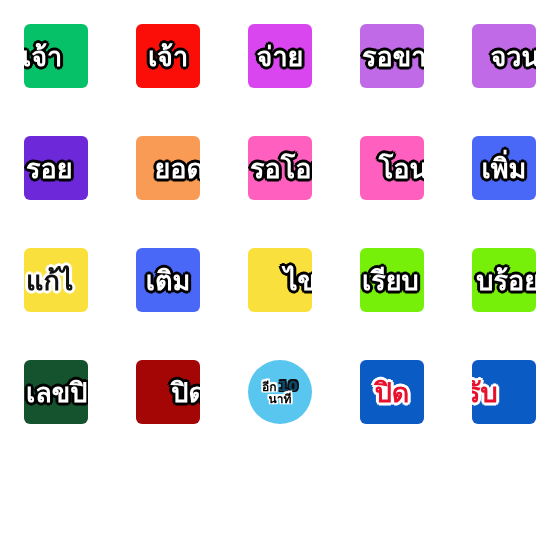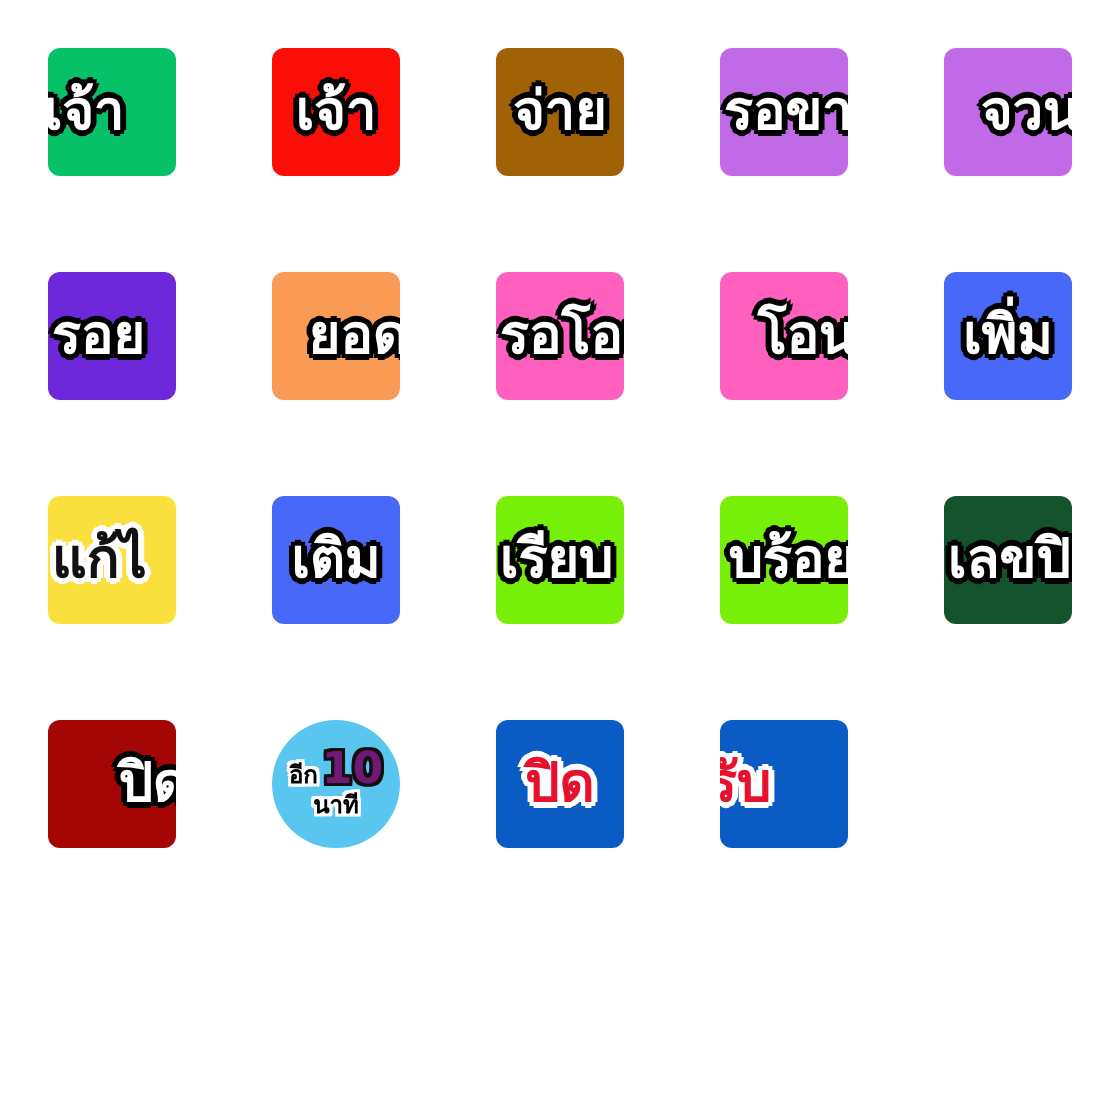--- a/index.html
+++ b/index.html
@@ -118,22 +118,22 @@
     font-size: 12px;
     color: #000000;
     text-shadow:
       -1.5px -1.5px 0 #fff, 0 -1.5px 0 #fff, 1.5px -1.5px 0 #fff,
       -1.5px 0 0 #fff, 1.5px 0 0 #fff,
       -1.5px 1.5px 0 #fff, 0 1.5px 0 #fff, 1.5px 1.5px 0 #fff;
   }
   .badge-num {
     font-family: "DejaVu Sans", "Liberation Sans", sans-serif;
     font-weight: bold;
-    font-size: 22px;
-    color: #701a75;
+    font-size: 14px;
+    color: #0c4a6e;
     margin-left: 2px;
     text-shadow:
       -1.5px -1.5px 0 #111, 0 -1.5px 0 #111, 1.5px -1.5px 0 #111,
       -1.5px 0 0 #111, 1.5px 0 0 #111,
       -1.5px 1.5px 0 #111, 0 1.5px 0 #111, 1.5px 1.5px 0 #111;
   }
 </style>
 </head>
 <body>
 
@@ -142,21 +142,21 @@
       <div class="tile" style="background: rgb(6, 193, 103);">
         <span class="tile-text ink-white" style="left: -2px;">เจ้า</span>
       </div>
     </div>
     <div class="cell">
       <div class="tile" style="background: rgb(251, 13, 8);">
         <span class="tile-text ink-white" style="left: 50%; transform: translate(-50%, -50%);">เจ้า</span>
       </div>
     </div>
     <div class="cell">
-      <div class="tile" style="background: #a16207;">
+      <div class="tile" style="background: #d946ef;">
         <span class="tile-text ink-white" style="left: 50%; transform: translate(-50%, -50%);">จ่าย</span>
       </div>
     </div>
     <div class="cell">
       <div class="tile" style="background: rgb(192, 106, 232);">
         <span class="tile-text ink-white" style="left: 2px;">รอขาย</span>
       </div>
     </div>
     <div class="cell">
       <div class="tile" style="background: rgb(192, 106, 232);">
@@ -189,20 +189,25 @@
       </div>
     </div>
     <div class="cell">
       <div class="tile" style="background: rgb(250, 224, 60);">
         <span class="tile-text ink-black" style="left: 2px;">แก้ไ</span>
       </div>
     </div>
     <div class="cell">
       <div class="tile" style="background: rgb(74, 104, 247);">
         <span class="tile-text ink-white" style="left: 50%; transform: translate(-50%, -50%);">เติม</span>
+      </div>
+    </div>
+    <div class="cell">
+      <div class="tile" style="background: rgb(250, 224, 60);">
+        <span class="tile-text ink-white" style="right: -4px;">ไข</span>
       </div>
     </div>
     <div class="cell">
       <div class="tile" style="background: rgb(118, 240, 8);">
         <span class="tile-text ink-white" style="left: 2px;">เรียบ</span>
       </div>
     </div>
     <div class="cell">
       <div class="tile" style="background: rgb(118, 240, 8);">
         <span class="tile-text ink-white" style="right: -4px;">บร้อย</span>

